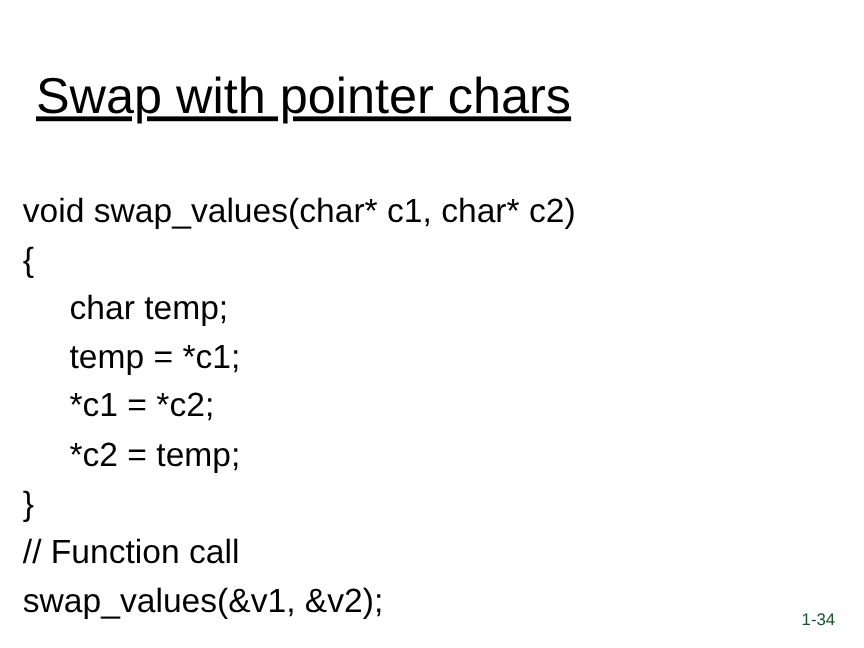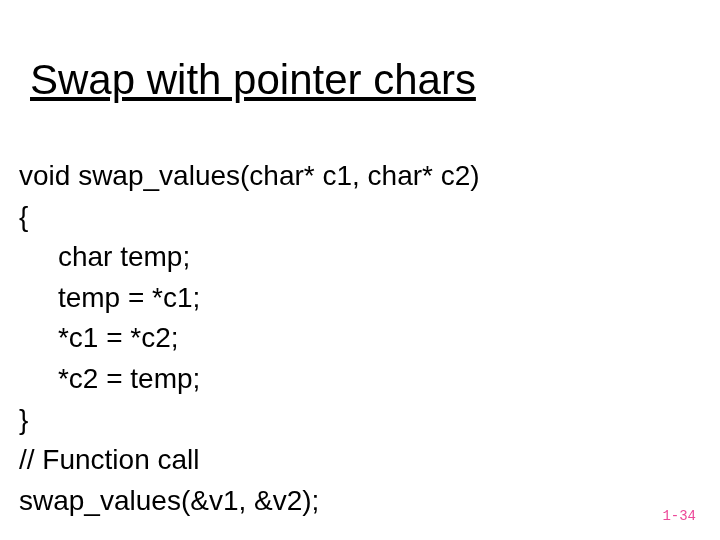--- a/index.html
+++ b/index.html
@@ -36,23 +36,23 @@
     font-family: "Verdana", sans-serif;
     font-size: 28px;
     line-height: 1.45;
     white-space: pre;
     margin-top: 36px;
   }
   .pagenum {
     position: absolute;
     right: 24px;
     bottom: 16px;
-    font-family: Liberation Mono, monospace;
+    font-family: Liberation Sans, sans-serif;
     font-size: 14px;
-    color: #ec4899;
+    color: #14532d;
   }
 </style>
 </head>
 <body>
 
 <div class="slide">
 
   <div class="title">Swap with pointer chars</div>
 
   <div class="code"><span>void swap_values(char* c1, char* c2)</span>

